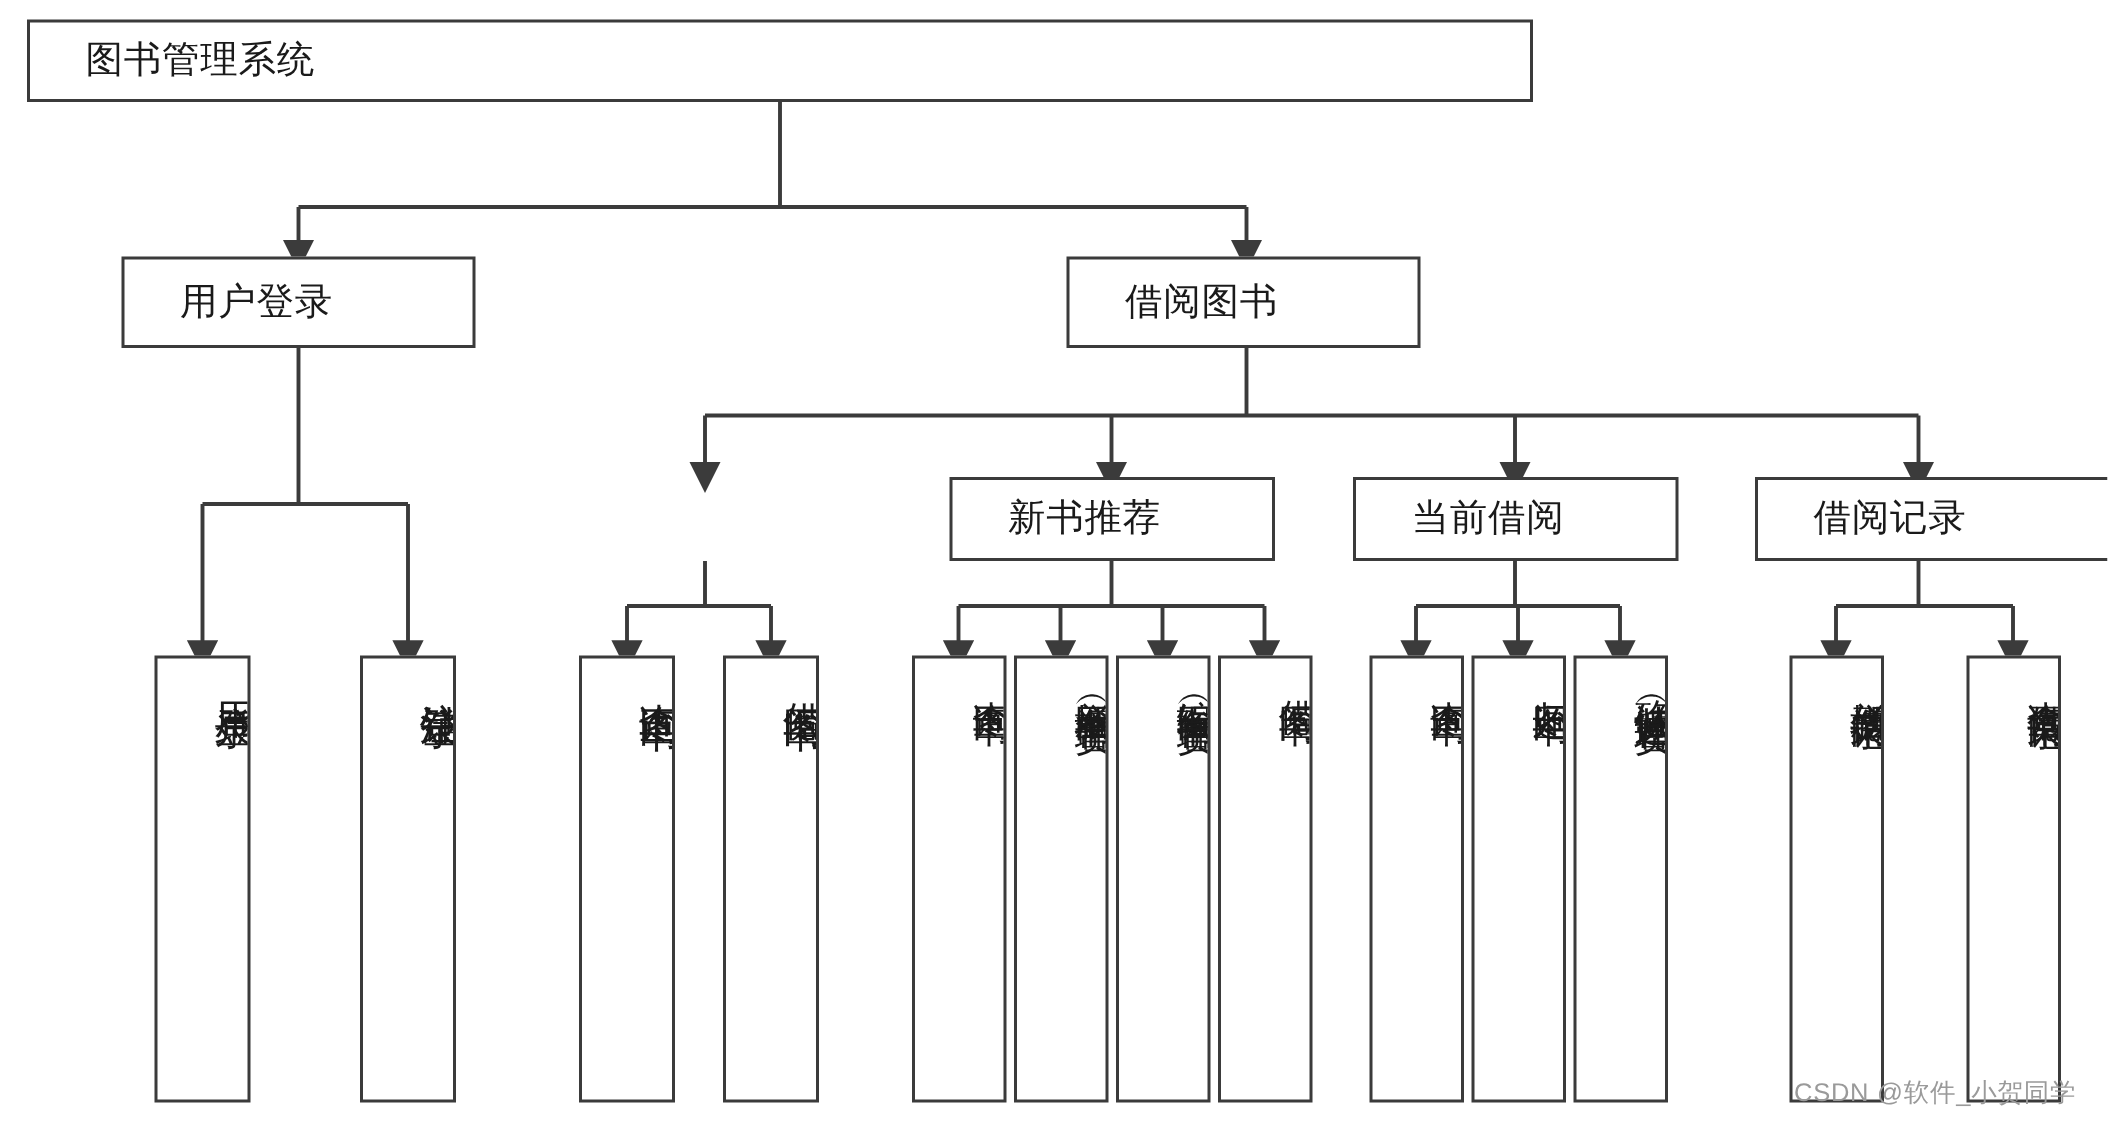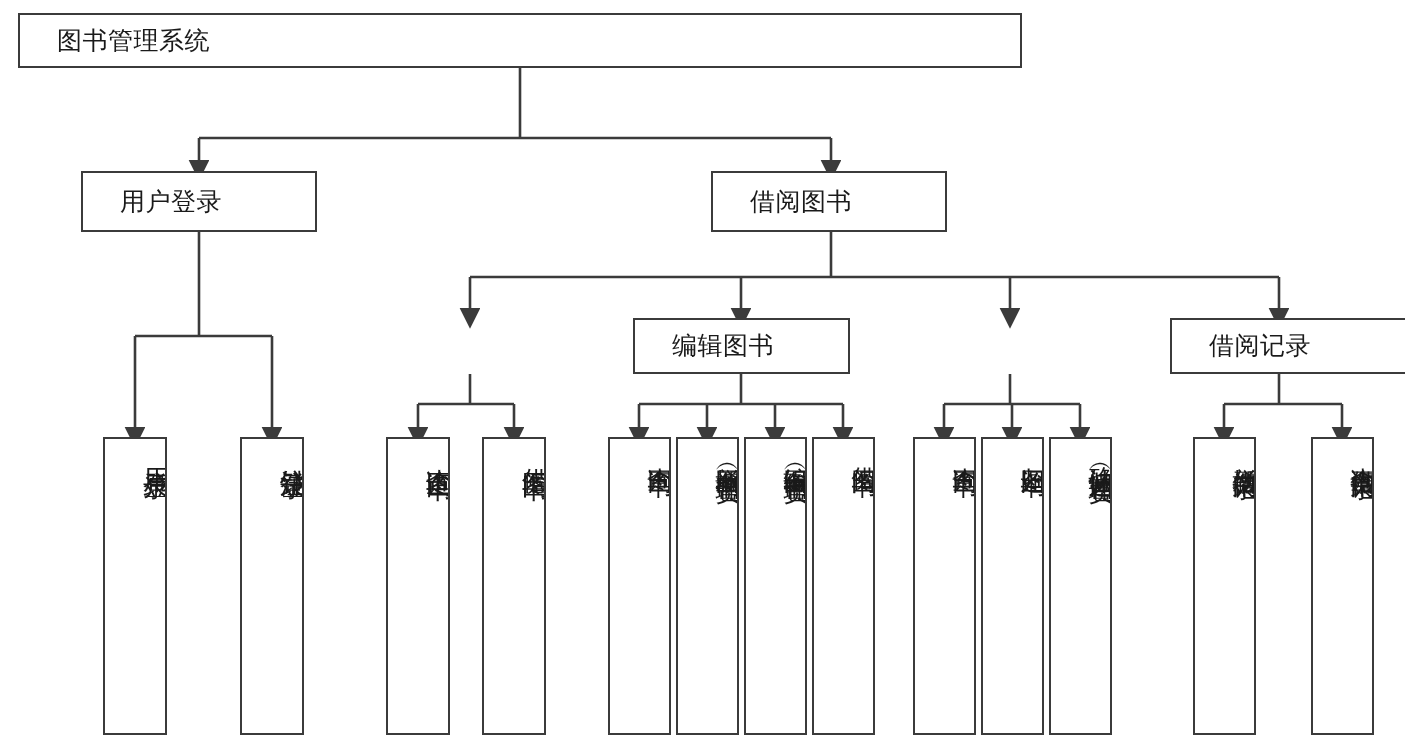--- a/index.html
+++ b/index.html
@@ -132,21 +132,24 @@
   </div>
 
   <div class="node horiz" style="left: 81px; top: 171px; width: 236px; height: 61px;">
     <span class="label">用户登录</span>
   </div>
   <div class="node horiz" style="left: 711px; top: 171px; width: 236px; height: 61px;">
     <span class="label">借阅图书</span>
   </div>
 
   <div class="node horiz" style="left: 633px; top: 318px; width: 217px; height: 56px;">
-    <span class="label">编辑图书</span>
+    <span class="label">新书推荐</span>
+  </div>
+  <div class="node horiz" style="left: 902px; top: 318px; width: 217px; height: 56px;">
+    <span class="label">当前借阅</span>
   </div>
   <div class="node horiz" style="left: 1170px; top: 318px; width: 238px; height: 56px;">
     <span class="label">借阅记录</span>
   </div>
 
   <div class="node vert" style="left: 103px; top: 437px; width: 64px; height: 298px;">
     <span class="label">用户登录</span>
   </div>
   <div class="node vert" style="left: 240px; top: 437px; width: 64px; height: 298px;">
     <span class="label">注销登录</span>
@@ -178,13 +181,14 @@
   <div class="node vert narrow" style="left: 1049px; top: 437px; width: 63px; height: 298px;">
     <span class="label">确认归还（管理员）</span>
   </div>
   <div class="node vert narrow" style="left: 1193px; top: 437px; width: 63px; height: 298px;">
     <span class="label">新增借阅记录</span>
   </div>
   <div class="node vert narrow" style="left: 1311px; top: 437px; width: 63px; height: 298px;">
     <span class="label">查询借阅记录</span>
   </div>
 
+  <div class="watermark" style="left: 1196px; top: 717px;">CSDN @软件_小贺同学</div>
 </div>
 
 </body></html>

